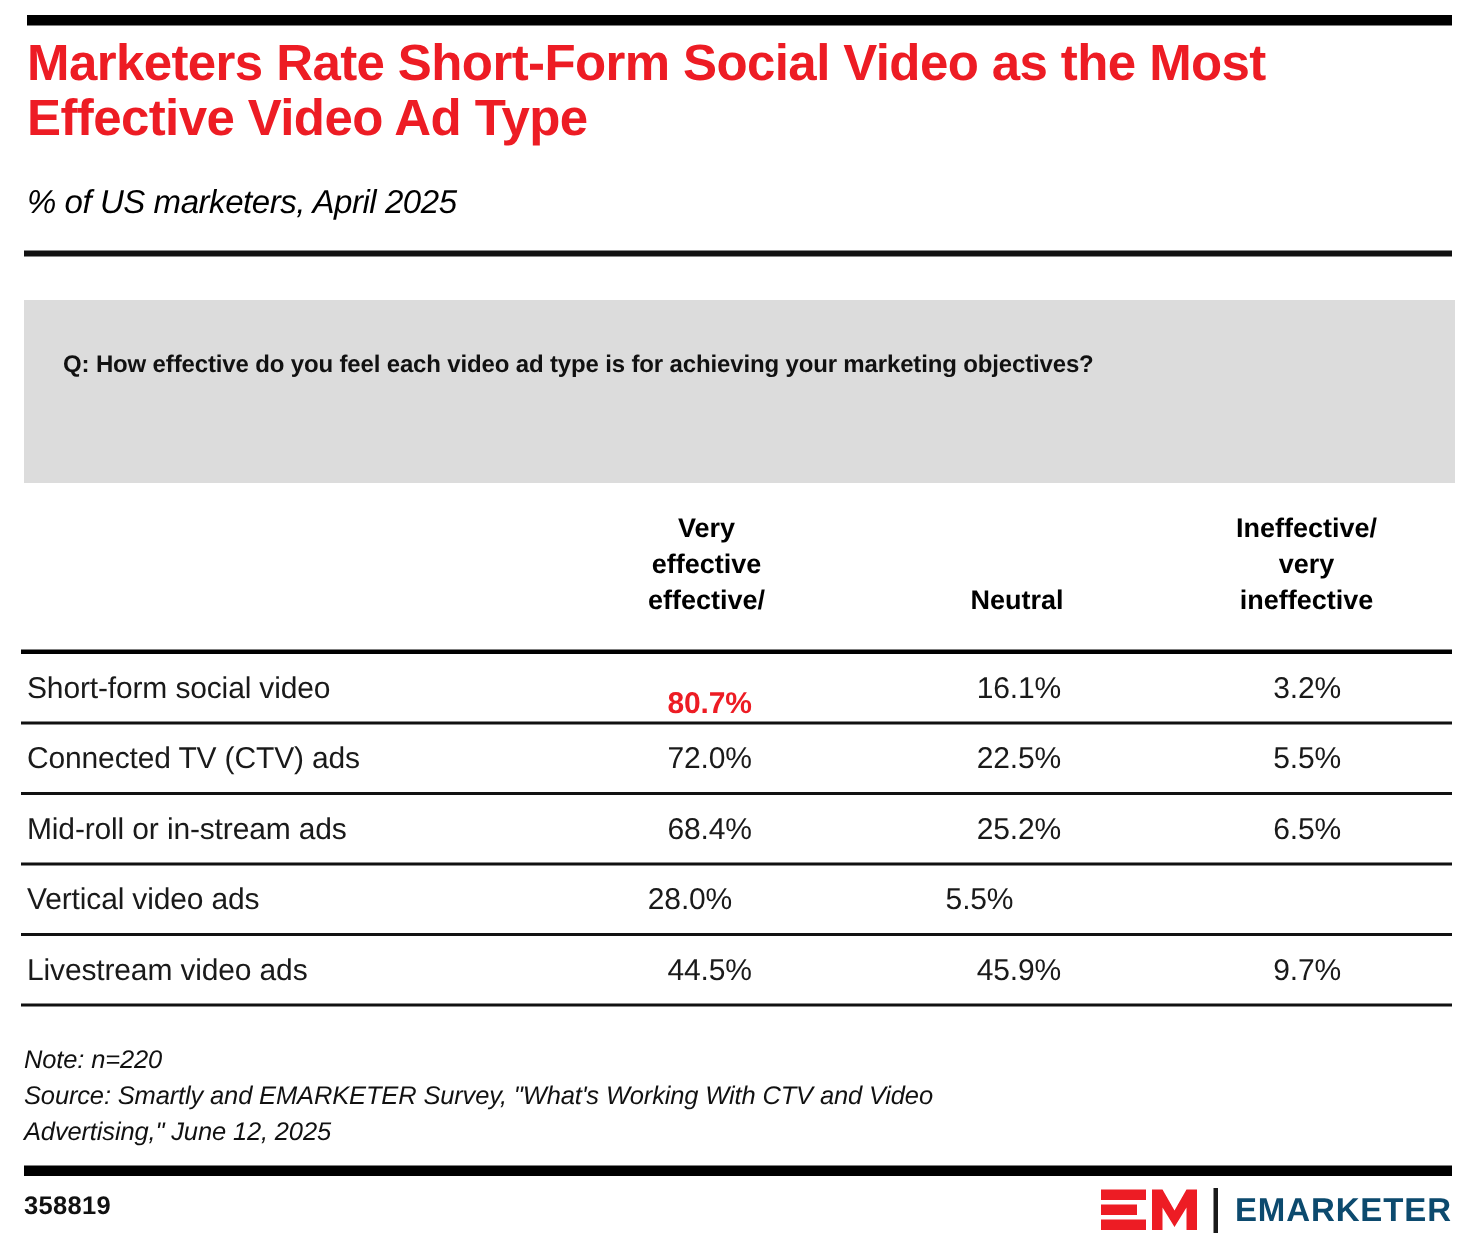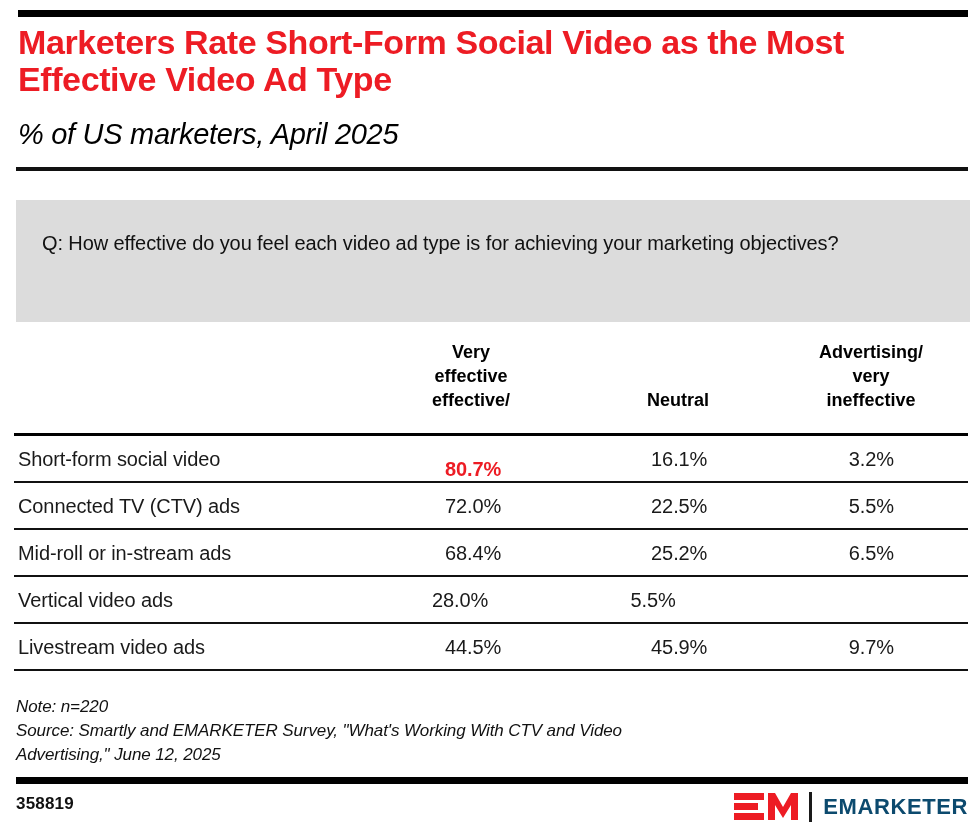--- a/index.html
+++ b/index.html
@@ -59,21 +59,21 @@
     font-weight: bold;
     line-height: 37px;
     letter-spacing: -0.4px;
   }
   .subtitle {
     position: absolute;
     left: 18px;
     top: 118px;
     width: 930px;
     color: #000000;
-    font-size: 29px;
+    font-size: 22px;
     font-style: italic;
     font-weight: normal;
     line-height: 33px;
     letter-spacing: -0.3px;
   }
 
   
   .qbox {
     position: absolute;
     left: 16px;
@@ -81,22 +81,22 @@
     width: 954px;
     height: 122px;
     background: #DCDCDC;
     box-sizing: border-box;
   }
   .qbox-text {
     position: absolute;
     left: 26px;
     top: 30px;
     width: 880px;
-    font-size: 20px;
-    font-weight: normal;
+    font-size: 16px;
+    font-weight: bold;
     line-height: 27px;
     color: #111111;
     letter-spacing: -0.1px;
   }
 
   
   .table {
     position: absolute;
     left: 14px;
     top: 340px;
@@ -219,21 +219,21 @@
 
     <div class="thead">
       <div class="col col-label"></div>
       <div class="col col-1">
         <div>Very</div>
         <div>effective</div>
         <div>effective/</div>
       </div>
       <div class="col col-2">Neutral</div>
       <div class="col col-3">
-        <div>Advertising/</div>
+        <div>Ineffective/</div>
         <div>very</div>
         <div>ineffective</div>
       </div>
     </div>
 
     <div class="hline-heavy"></div>
 
     <div class="trow">
       <div class="cell label col-label">Short-form social video</div>
       <div class="cell col-1 highlight">80.7%</div>

